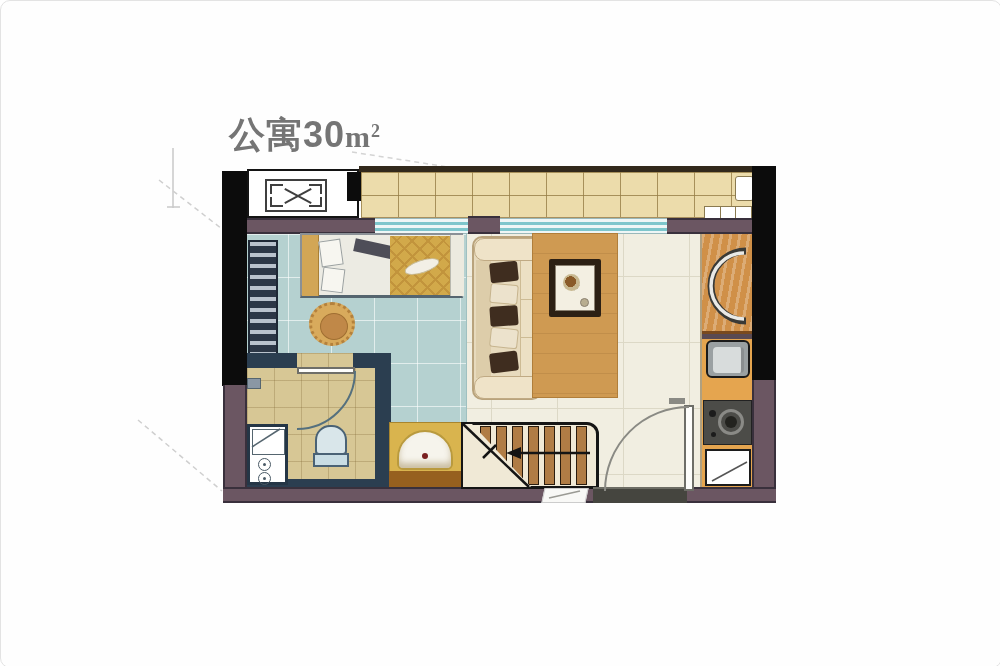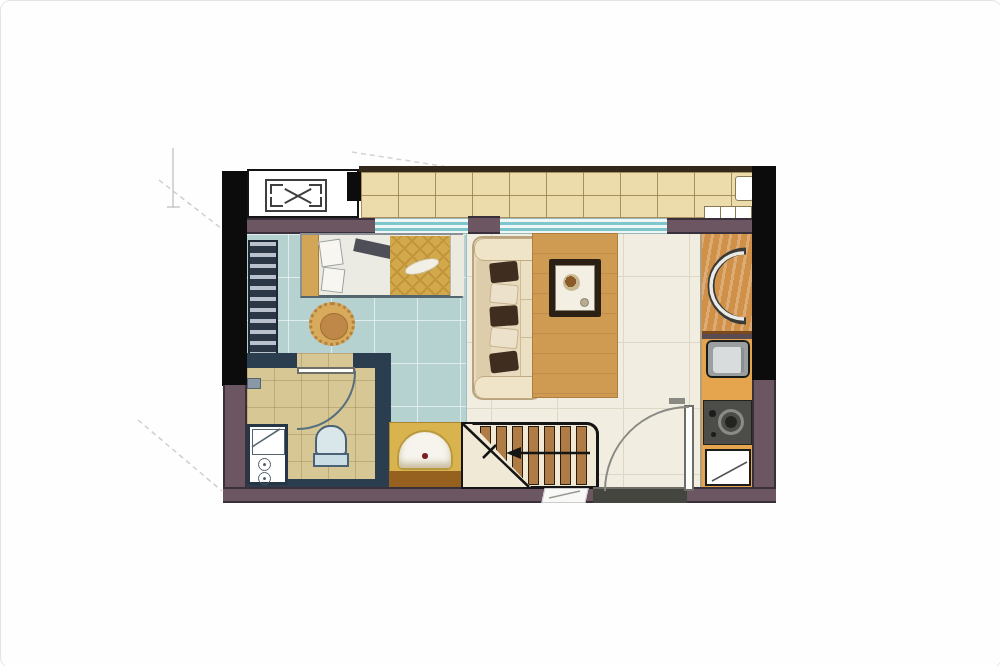--- a/index.html
+++ b/index.html
@@ -92,20 +92,23 @@
   .dot{position:absolute;background:#1c1c1c;border-radius:50%;}
   .fridge{background:#ffffff;border:2px solid #1c1c1c;box-sizing:border-box;}
   .kdivider{background:#5a4a52;}
   svg.overlay{position:absolute;left:0;top:0;pointer-events:none;}
 </style>
 </head>
 <body>
 
 <div class="canvas">
 
+  <div class="abs title">
+    <span>公寓</span><span>30</span><span class="unit">m</span><span class="unit sup">2</span>
+  </div>
 
   <svg class="overlay" width="1000" height="666">
     <line x1="172" y1="147" x2="172" y2="207" stroke="#c9c9c9" stroke-width="1.5"></line>
     <line x1="166" y1="206" x2="179" y2="206" stroke="#c9c9c9" stroke-width="1.5"></line>
     <line x1="158" y1="179" x2="221" y2="228" stroke="#cfcfcf" stroke-width="1.5" stroke-dasharray="5 4"></line>
     <line x1="137" y1="419" x2="221" y2="490" stroke="#cfcfcf" stroke-width="1.5" stroke-dasharray="5 4"></line>
     <line x1="351" y1="151" x2="447" y2="166" stroke="#d4d4d4" stroke-width="1.5" stroke-dasharray="5 4"></line>
   </svg>
 
   <div class="abs floor-living" style="left:466px;top:233px;width:235px;height:253px;"></div>

